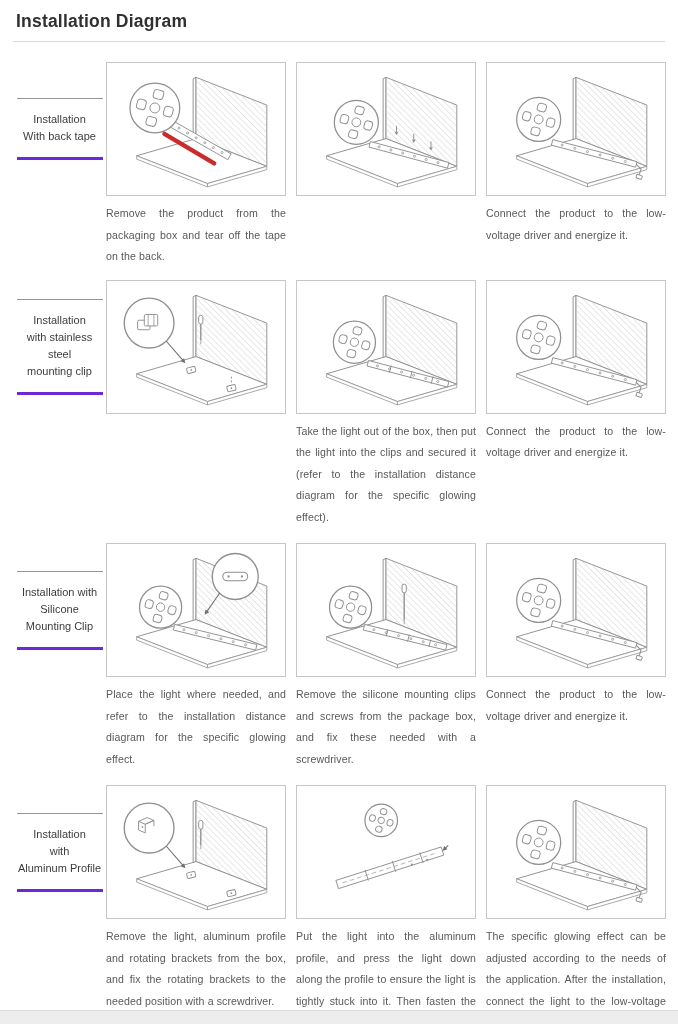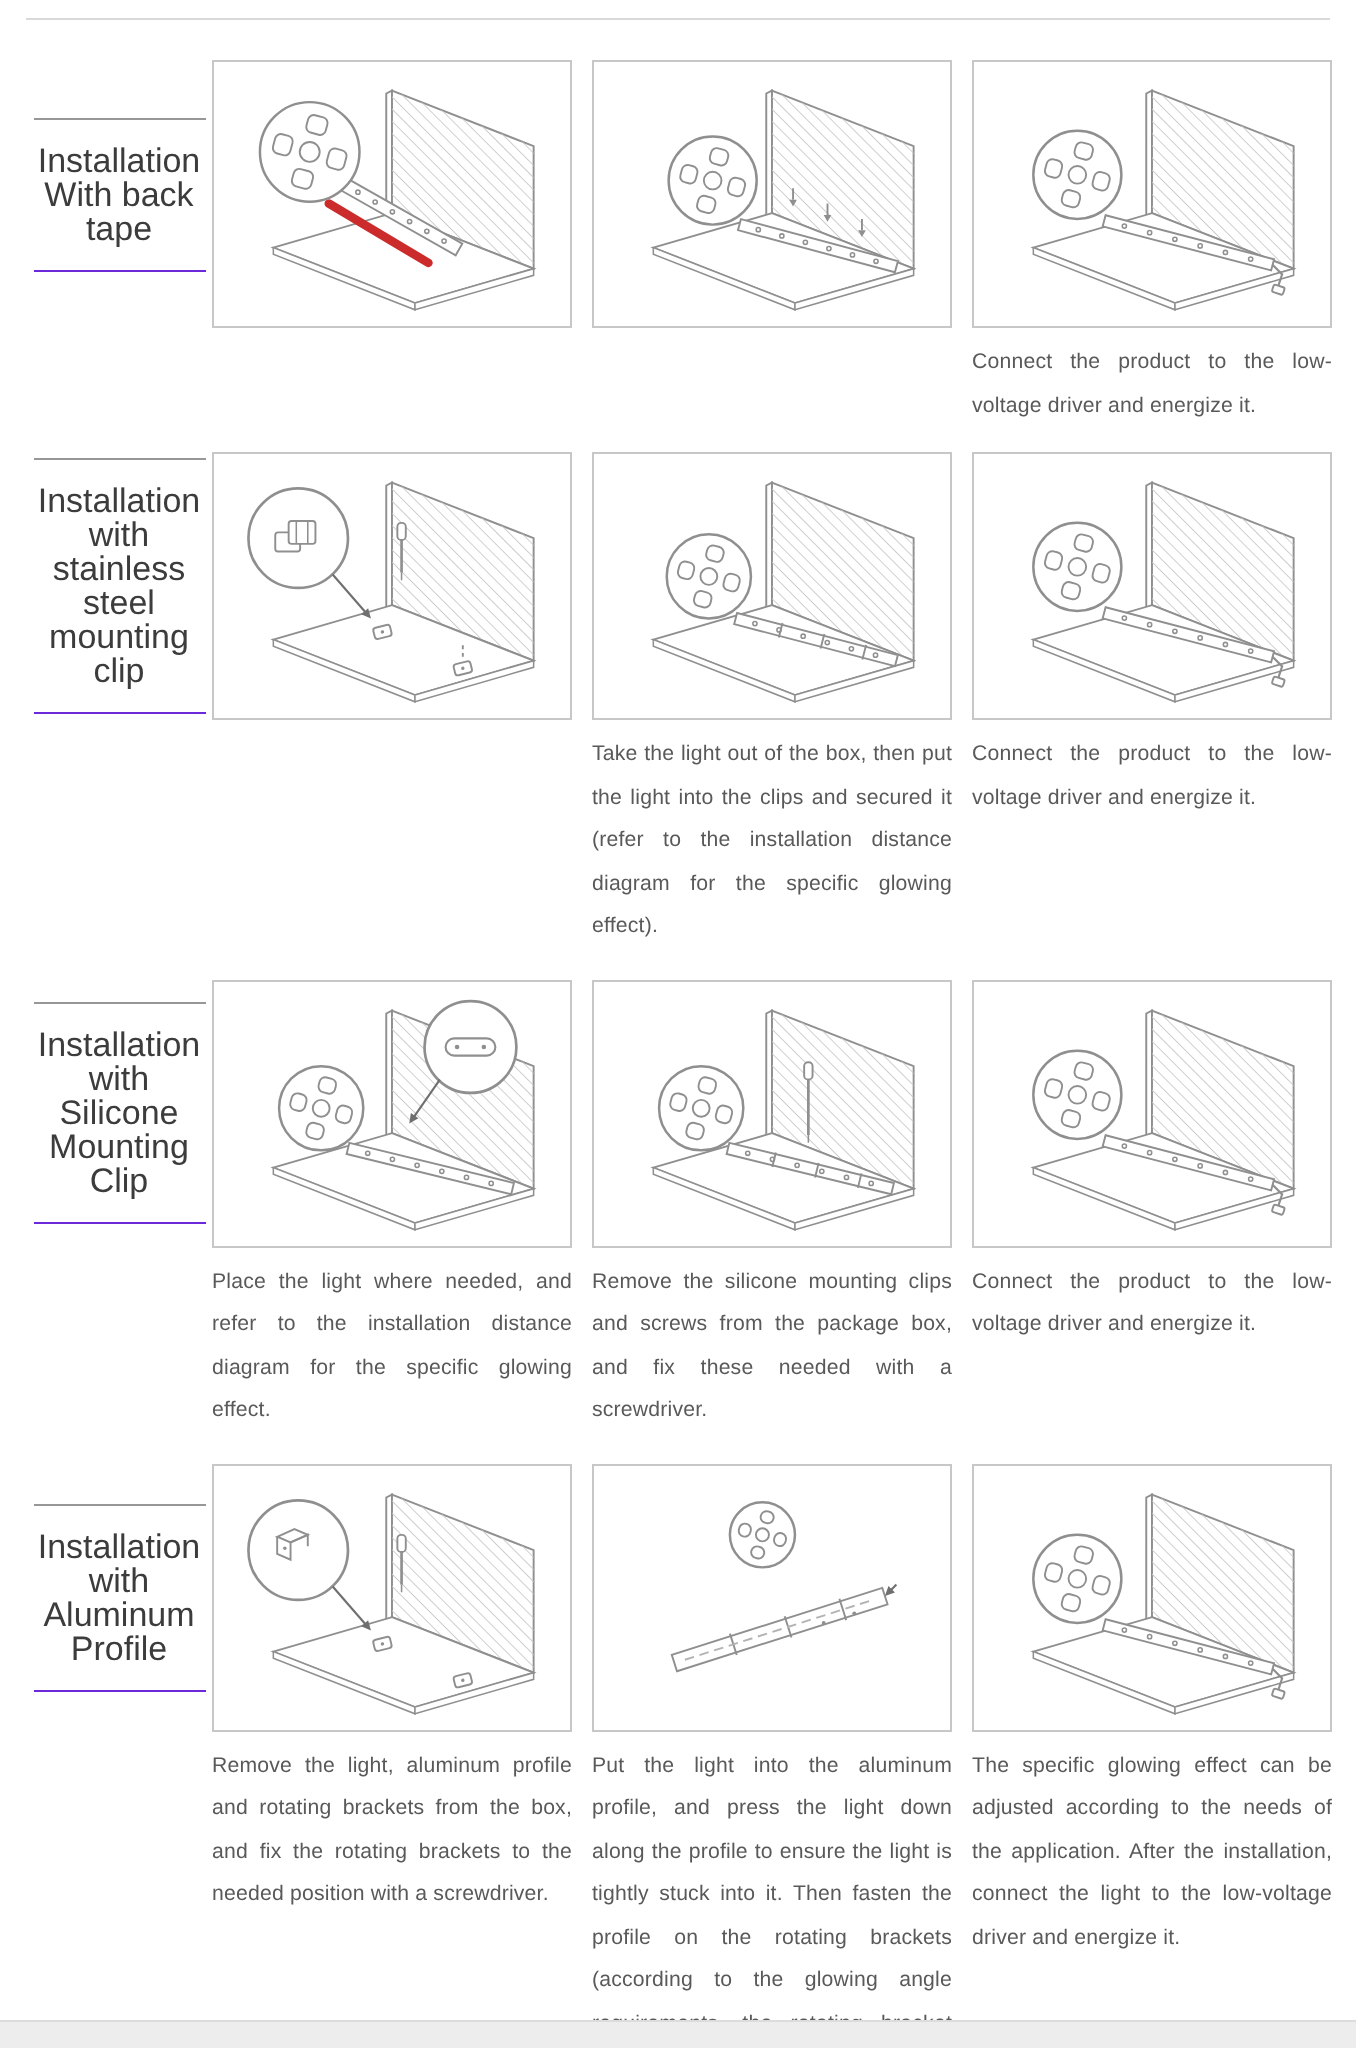--- a/index.html
+++ b/index.html
@@ -17,22 +17,22 @@
   .rows{margin-top:20px;}
   .install-row{display:flex;align-items:flex-start;}
   .install-row.mb1{margin-bottom:12px;}
   .install-row.mb2{margin-bottom:15px;}
   .install-row.mb3{margin-bottom:15px;}
   .label-col{
     width:93px;flex:0 0 93px;height:134px;
     display:flex;align-items:center;justify-content:center;
   }
   .row-label{
-    width:86px;text-align:center;font-size:17px;line-height:17px;color:#3c3c3c;
-    padding:12px 0;border-top:1px solid #979797;border-bottom:1px solid #6d28d9;
+    width:86px;text-align:center;font-size:11px;line-height:17px;color:#3c3c3c;
+    padding:12px 0;border-top:1px solid #979797;border-bottom:3px solid #6d28d9;
     white-space:pre-line;
   }
   .step-col{width:180px;flex:0 0 180px;margin-right:10px;}
   .step-col:last-child{margin-right:0;}
   .panel{
     height:134px;border:1px solid #c7c7c7;background:#fff;box-sizing:border-box;
   }
   .panel svg{display:block;width:100%;height:100%;}
   .caption{
     margin-top:7px;font-size:10.6px;line-height:21.5px;color:#595959;
@@ -40,20 +40,21 @@
   }
   .footer-bar{
     position:absolute;left:0;right:0;bottom:0;height:13px;
     background:#ededed;border-top:1px solid #dcdcdc;
   }
 </style>
 </head>
 <body>
 
 <div class="page">
+  <div class="page-title">Installation Diagram</div>
   <hr class="header-divider">
 
   <div class="rows">
 
     <div class="install-row mb1">
       <div class="label-col">
         <div class="row-label">Installation
 With back tape</div>
       </div>
       <div class="step-col">
@@ -79,20 +80,21 @@
               <circle cx="120.2" cy="91.58" r="1.1" fill="none" stroke="#8f8f8f" stroke-width="0.8"></circle>
               <line x1="60" y1="72" x2="112" y2="103" stroke="#cc2b2b" stroke-width="4.5" stroke-linecap="round"></line>
               <circle cx="50" cy="45" r="26" fill="#fff" stroke="#8f8f8f" stroke-width="1.3"></circle>
               <circle cx="50" cy="45" r="5.2" fill="#fff" stroke="#8f8f8f" stroke-width="1"></circle>
               <rect x="44.8" y="25.76" width="10.4" height="9.36" rx="3" fill="#fff" stroke="#8f8f8f" stroke-width="1" transform="rotate(15 50 45)"></rect>
               <rect x="44.8" y="25.76" width="10.4" height="9.36" rx="3" fill="#fff" stroke="#8f8f8f" stroke-width="1" transform="rotate(105 50 45)"></rect>
               <rect x="44.8" y="25.76" width="10.4" height="9.36" rx="3" fill="#fff" stroke="#8f8f8f" stroke-width="1" transform="rotate(195 50 45)"></rect>
               <rect x="44.8" y="25.76" width="10.4" height="9.36" rx="3" fill="#fff" stroke="#8f8f8f" stroke-width="1" transform="rotate(285 50 45)"></rect>
             </svg>
           </div>
+        <div class="caption">Remove the product from the packaging box and tear off the tape on the back.</div>
       </div>
       <div class="step-col">
         <div class="panel">
             <svg viewBox="0 0 186 134">
               <defs>
                 <pattern id="h1" width="4.5" height="4.5" patternUnits="userSpaceOnUse" patternTransform="rotate(-45)">
                   <line x1="0" y1="0" x2="0" y2="4.5" stroke="#c8c8c8" stroke-width="0.9"></line>
                 </pattern>
               </defs>
               <polygon points="90,14.5 93,13 93,77 90,78.5" fill="#fff" stroke="#8f8f8f" stroke-width="1"></polygon>

